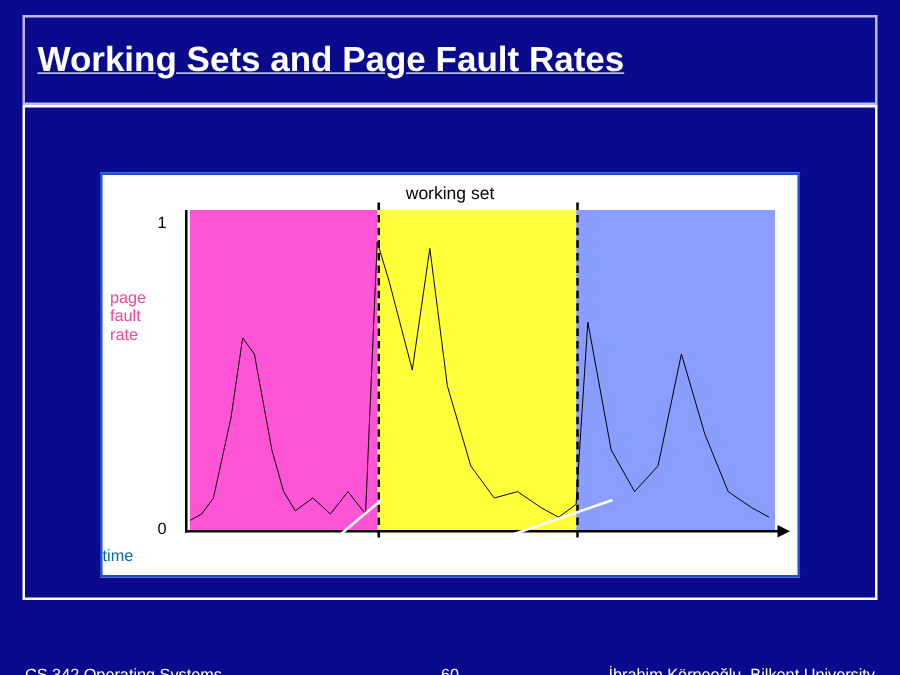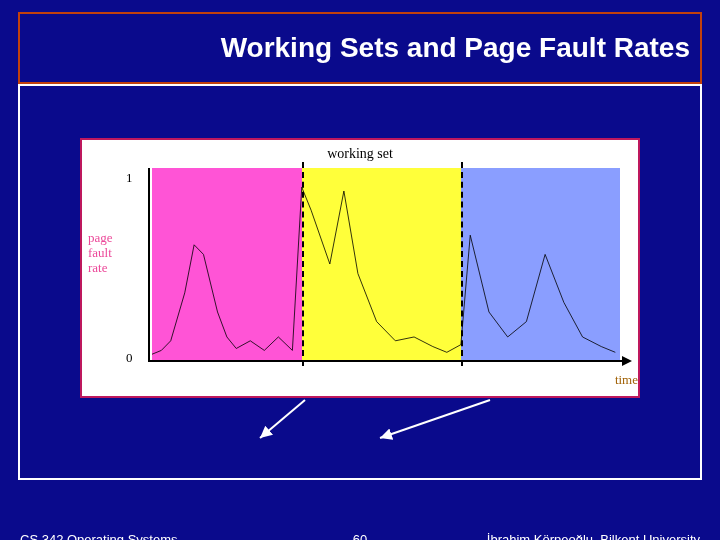--- a/index.html
+++ b/index.html
@@ -4,47 +4,47 @@
 <style>
   * { box-sizing: border-box; margin: 0; padding: 0; }
   html, body { width: 720px; height: 540px; overflow: hidden; }
   body {
     background: #0a0a8c;
     font-family: Arial, Helvetica, sans-serif;
     color: #fff;
     position: relative;
   }
   .title-box {
-    border: 2px solid #c2410c;
+    border: 2px solid #c4b5fd;
     margin: 12px 18px 0 18px;
     padding: 18px 10px;
-    text-align: right;
+    text-align: left;
     background: #0a0a8c;
+    text-decoration: underline;
   }
   .title-box span {
     color: #fff;
     font-size: 28px;
     font-weight: bold;
   }
   .content-box {
     border: 2px solid #fff;
     margin: 0 18px;
     background: #0a0a8c;
     height: 396px;
     position: relative;
   }
   .chart-wrap {
     position: absolute;
     left: 60px;
     top: 52px;
     width: 560px;
-    height: 260px;
-    border: 2px solid #be185d;
+    height: 324px;
+    border: 2px solid #1d4ed8;
     background: #fff;
-    font-family: Liberation Serif, serif;
   }
   .ws-label {
     position: absolute;
     top: 6px;
     left: 0;
     width: 100%;
     text-align: center;
     color: #000;
     font-size: 14px;
   }
@@ -94,22 +94,22 @@
     left: 6px;
     top: 90px;
     color: #ec4899;
     font-size: 13px;
     line-height: 15px;
   }
   .xlabel {
     position: absolute;
     left: 0; right: 0;
     bottom: 8px;
-    text-align: right;
-    color: #a16207;
+    text-align: left;
+    color: #0369a1;
     font-size: 13px;
   }
   svg.curve {
     position: absolute;
     left: 0; top: 0;
     width: 100%; height: 100%;
     overflow: visible;
   }
   .subcaption {
     position: absolute;

